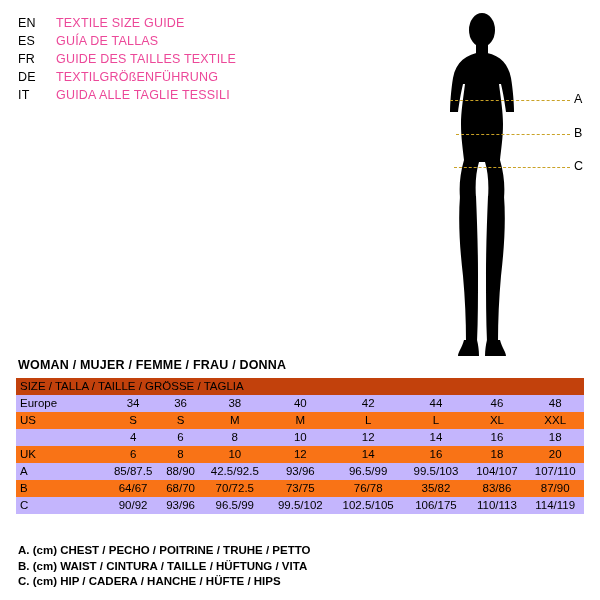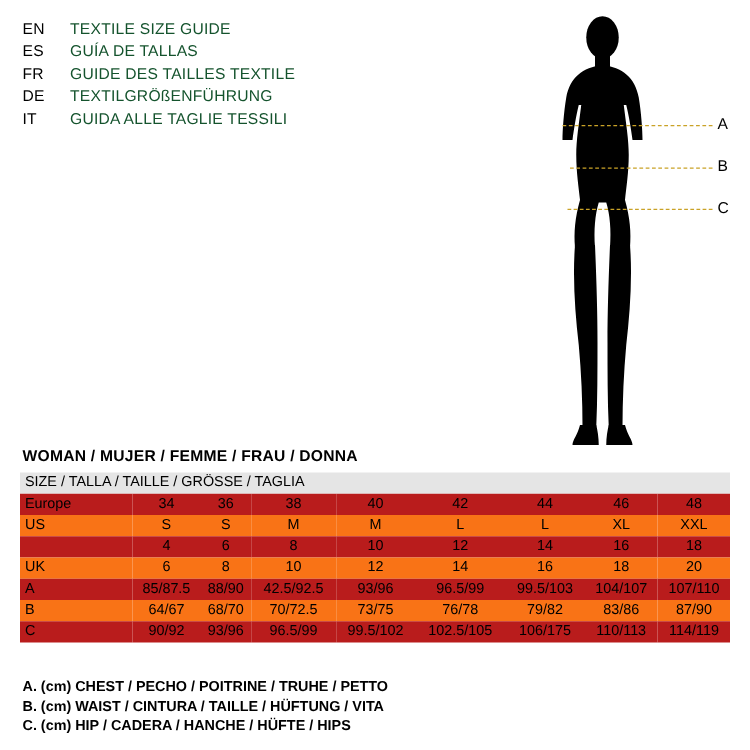--- a/index.html
+++ b/index.html
@@ -35,21 +35,21 @@
     line-height: 18px;
     font-size: 12.5px;
     letter-spacing: 0.2px;
   }
   .lang-code {
     width: 38px;
     flex: none;
     color: #000;
   }
   .lang-text {
-    color: #14532d;
+    color: #ec4899;
     white-space: nowrap;
   }
 
   
   .figure-wrap {
     position: absolute;
     left: 430px;
     top: 8px;
     width: 160px;
     height: 360px;
@@ -98,26 +98,26 @@
     text-align: center;
     font-weight: normal;
     color: #000;
   }
   table.size-table .rowhead {
     text-align: left;
     padding-left: 4px;
     width: 86px;
   }
   tr.head-row td {
-    background: #e5e5e5;
+    background: #c2410c;
     text-align: left;
     padding-left: 4px;
     font-size: 11.5px;
   }
-  tr.shade td { background: #b91c1c; }
+  tr.shade td { background: #c4b5fd; }
   tr.plain td { background: #f97316; }
 
   
   .notes {
     position: absolute;
     left: 18px;
     top: 543px;
     font-size: 11.5px;
     line-height: 15.5px;
     font-weight: bold;
@@ -282,21 +282,21 @@
           <td>107/110</td>
         </tr>
 
         <tr class="plain">
           <td class="rowhead">B</td>
           <td>64/67</td>
           <td>68/70</td>
           <td>70/72.5</td>
           <td>73/75</td>
           <td>76/78</td>
-          <td>79/82</td>
+          <td>35/82</td>
           <td>83/86</td>
           <td>87/90</td>
         </tr>
 
         <tr class="shade">
           <td class="rowhead">C</td>
           <td>90/92</td>
           <td>93/96</td>
           <td>96.5/99</td>
           <td>99.5/102</td>

